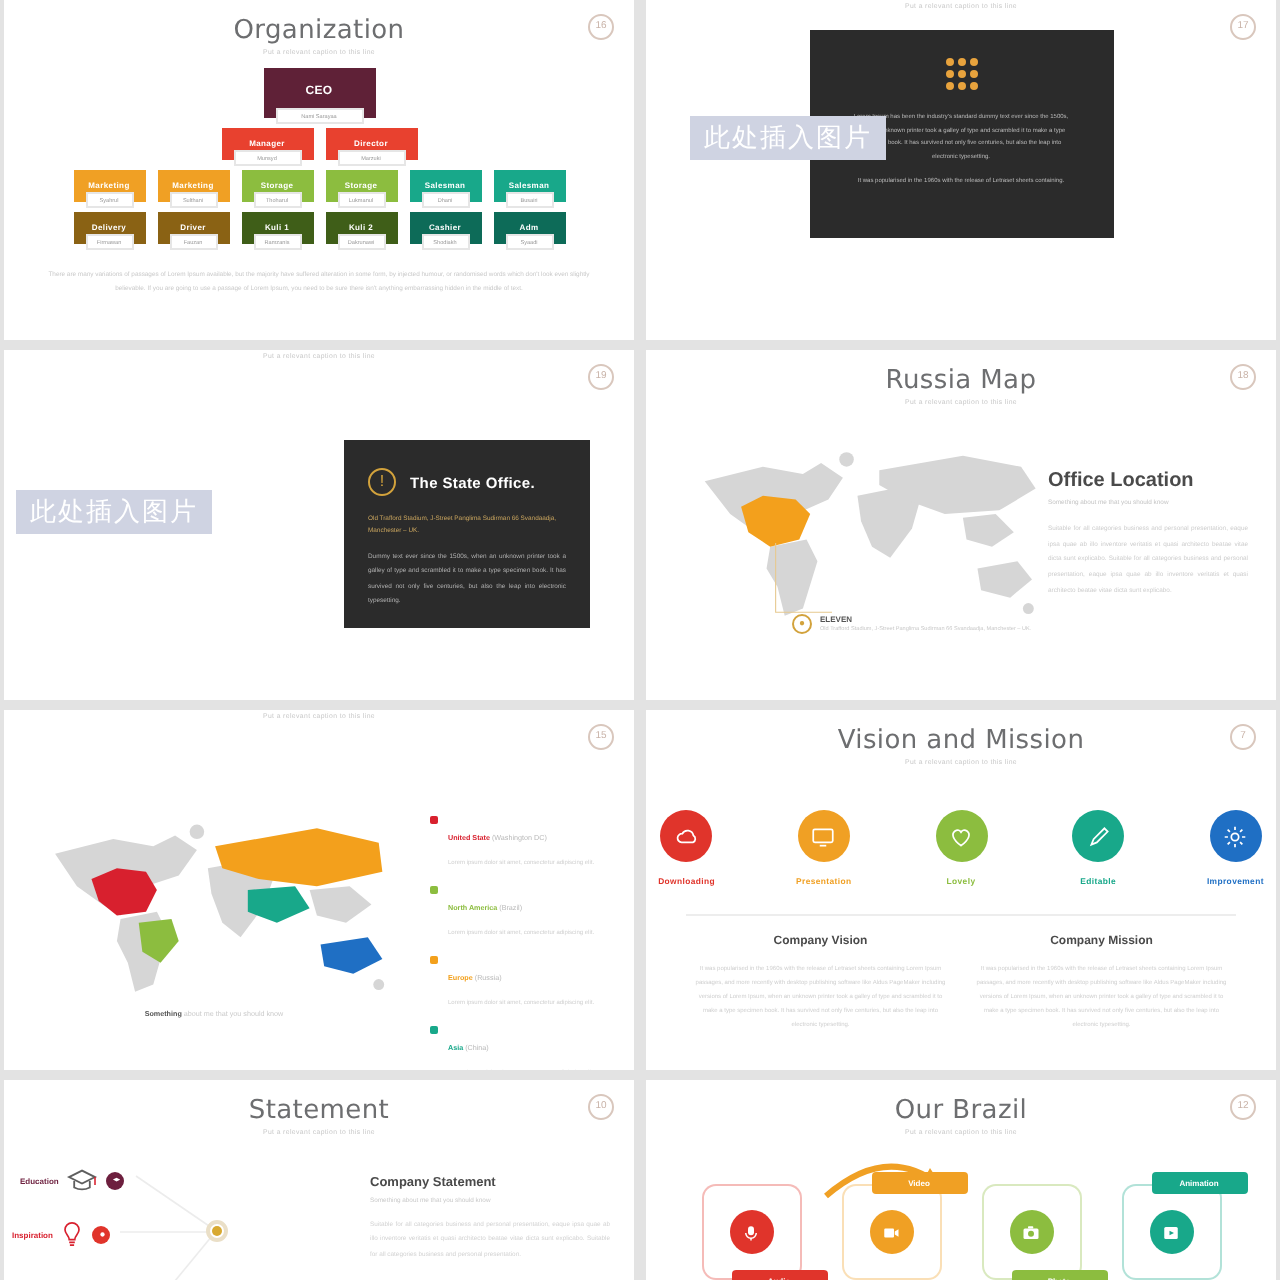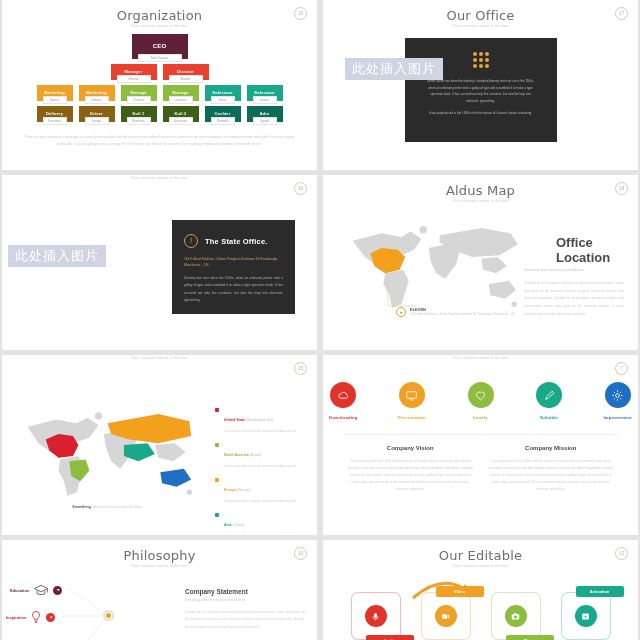--- a/index.html
+++ b/index.html
@@ -87,21 +87,21 @@
   .head-row { display: flex; align-items: center; gap: 7px; margin-bottom: 8px; }
   .coin {
     width: 14px; height: 14px; border-radius: 50%;
     border: 1.5px solid #d2a23c; color: #d2a23c;
     display: flex; align-items: center; justify-content: center;
     font-size: 8px; line-height: 1;
   }
   .head-card h3 { font-size: 7.5px; color: #fff; font-weight: 700; letter-spacing: .2px; }
   .head-card .addr { font-size: 3.2px; color: #c8a45e; line-height: 2; margin-bottom: 6px; }
   .head-card .para { font-size: 3.2px; color: #b0b0b0; line-height: 2.3; text-align: justify; }
-  .loc-head { font-size: 13px; color: #4a4a4a; font-weight: 700; margin-left: 32px; }
+  .loc-head { font-size: 10px; color: #4a4a4a; font-weight: 700; }
   .loc-sub { font-size: 3.2px; color: #c4c4c4; margin-top: 3px; }
   .loc-body { font-size: 3.2px; color: #cdcdcd; line-height: 2.4; margin-top: 8px; text-align: justify; }
   .pin-label b { font-size: 4px; color: #555; display: block; }
   .pin-label span { font-size: 2.8px; color: #c9c9c9; line-height: 1.7; display: block; }
 
   
   .legend { display: flex; flex-direction: column; gap: 8px; }
   .lg-item { position: relative; padding-left: 9px; }
   .lg-dot { position: absolute; left: 0; top: 1px; width: 4px; height: 4px; border-radius: 1px; }
   .lg-name { font-size: 3.6px; font-weight: 700; }
@@ -231,21 +231,20 @@
               <div class="nm">Syaadi</div>
             </div>
           </div>
         </div>
       <div class="body-text org-note">There are many variations of passages of Lorem Ipsum available, but the majority have suffered alteration in some form, by injected humour, or randomised words which don't look even slightly believable. If you are going to use a passage of Lorem Ipsum, you need to be sure there isn't anything embarrassing hidden in the middle of text.</div>
     </div>
   </div>
 
   <div class="slide">
     <div class="num-badge">17</div>
-    <div class="title">Our Office</div>
     <div class="subtitle">Put a relevant caption to this line</div>
     <div class="dark-card office-card">
       <div class="dotlogo">
         <i></i>
           <i></i>
           <i></i>
           <i></i>
           <i></i>
           <i></i>
           <i></i>
@@ -267,21 +266,21 @@
         <h3>The State Office.</h3>
       </div>
       <div class="addr">Old Trafford Stadium, J-Street Panglima Sudirman 66 Svandaadja, Manchester – UK.</div>
       <div class="para">Dummy text ever since the 1500s, when an unknown printer took a galley of type and scrambled it to make a type specimen book. It has survived not only five centuries, but also the leap into electronic typesetting.</div>
     </div>
     <div class="zh-ph" style="left:6px; top:70px;">此处插入图片</div>
   </div>
 
   <div class="slide">
     <div class="num-badge">18</div>
-    <div class="title">Aldus Map</div>
+    <div class="title">Russia Map</div>
     <div class="subtitle">Put a relevant caption to this line</div>
     <svg viewBox="0 0 200 110" style="position:absolute; left:18px; top:42px; width:190px; height:100px;">
       <g fill="#d6d6d6">
         <path d="M8 26 L40 18 L62 22 L72 16 L84 24 L76 36 L58 44 L44 60 L36 54 L22 44 Z"></path>
         <path d="M44 62 L64 58 L70 70 L62 96 L52 100 L48 84 L42 74 Z"></path>
         <path d="M92 34 L112 30 L126 38 L122 52 L110 68 L100 62 L94 48 Z"></path>
         <path d="M104 20 L150 12 L182 18 L190 30 L170 42 L140 44 L118 36 L104 28 Z"></path>
         <path d="M150 46 L168 44 L178 54 L166 62 L152 58 Z"></path>
         <path d="M158 74 L180 70 L188 80 L176 90 L160 86 Z"></path>
         <circle cx="86" cy="14" r="4"></circle>
@@ -328,20 +327,21 @@
     <div class="legend" id="atw-legend" style="position:absolute; right:8px; top:52px; width:94px;">
         <div class="lg-item"><span class="lg-dot" style="background: rgb(216, 32, 46);"></span><span class="lg-name" style="color: rgb(216, 32, 46);">United State</span><span class="lg-place"> (Washington DC)</span><div class="lg-desc">Lorem ipsum dolor sit amet, consectetur adipiscing elit.</div></div>
         <div class="lg-item"><span class="lg-dot" style="background: rgb(140, 189, 63);"></span><span class="lg-name" style="color: rgb(140, 189, 63);">North America</span><span class="lg-place"> (Brazil)</span><div class="lg-desc">Lorem ipsum dolor sit amet, consectetur adipiscing elit.</div></div>
         <div class="lg-item"><span class="lg-dot" style="background: rgb(243, 160, 28);"></span><span class="lg-name" style="color: rgb(243, 160, 28);">Europe</span><span class="lg-place"> (Russia)</span><div class="lg-desc">Lorem ipsum dolor sit amet, consectetur adipiscing elit.</div></div>
         <div class="lg-item"><span class="lg-dot" style="background: rgb(24, 168, 138);"></span><span class="lg-name" style="color: rgb(24, 168, 138);">Asia</span><span class="lg-place"> (China)</span><div class="lg-desc">Lorem ipsum dolor sit amet, consectetur adipiscing elit.</div></div>
       </div>
   </div>
 
   <div class="slide">
     <div class="num-badge">7</div>
+    <div class="title">Vision and Mission</div>
     <div class="subtitle">Put a relevant caption to this line</div>
     <div class="vm-icons" id="vm-icons">
         <div class="vm-item">
           <div class="vm-circle" style="background: rgb(224, 52, 43);">
             <svg viewBox="0 0 24 24">
               <path d="M7 17 a4 4 0 0 1 .6-8 a5.5 5.5 0 0 1 10.3 1.6 A3.6 3.6 0 0 1 17.5 17 Z" fill="none" stroke="#fff" stroke-width="1.6"></path>
             </svg>
           </div>
           <div class="vm-label" style="color: rgb(224, 52, 43);">Downloading</div>
         </div>
@@ -388,21 +388,21 @@
         </div>
         <div class="vm-col">
           <h4>Company Mission</h4>
           <p>It was popularised in the 1960s with the release of Letraset sheets containing Lorem Ipsum passages, and more recently with desktop publishing software like Aldus PageMaker including versions of Lorem Ipsum, when an unknown printer took a galley of type and scrambled it to make a type specimen book. It has survived not only five centuries, but also the leap into electronic typesetting.</p>
         </div>
       </div>
   </div>
 
   <div class="slide">
     <div class="num-badge">10</div>
-    <div class="title">Philosophy</div>
+    <div class="title">Statement</div>
     <div class="subtitle">Put a relevant caption to this line</div>
     <svg style="position:absolute; left:0; top:30px; width:160px; height:85px;" viewBox="0 0 160 85">
       <path d="M66 18 L104 44" stroke="#ececec" fill="none" stroke-width=".8"></path>
       <path d="M58 46 L104 46" stroke="#ececec" fill="none" stroke-width=".8"></path>
       <path d="M104 48 L76 82" stroke="#ececec" fill="none" stroke-width=".8"></path>
     </svg>
     <div class="node-row" style="left:8px; top:44px;">
       <span class="node-label" style="color:#6d1f3e;">Education</span>
       <svg width="16" height="13" viewBox="0 0 24 20">
         <path d="M2 7 L12 2 L22 7 L12 12 Z" fill="none" stroke="#5e5e5e" stroke-width="1.4"></path>
@@ -432,21 +432,21 @@
       </div>
     <div class="stmt">
       <h4>Company Statement</h4>
       <div class="s">Something about me that you should know</div>
       <p>Suitable for all categories business and personal presentation, eaque ipsa quae ab illo inventore veritatis et quasi architecto beatae vitae dicta sunt explicabo. Suitable for all categories business and personal presentation.</p>
     </div>
   </div>
 
   <div class="slide">
     <div class="num-badge">12</div>
-    <div class="title">Our Editable</div>
+    <div class="title">Our Brazil</div>
     <div class="subtitle">Put a relevant caption to this line</div>
     <div class="svc-row" id="svc-row">
       <svg class="arrow" viewBox="0 0 70 26">
         <path d="M4 22 Q34 -4 60 16" fill="none" stroke="#f0a024" stroke-width="3"></path>
         <path d="M56 8 L63 19 L50 19 Z" fill="#f0a024"></path>
       </svg>
     <div class="svc-card" style="border: 1px solid rgba(224, 52, 43, 0.333);">
           <div class="svc-circle" style="background: rgb(224, 52, 43);">
             <svg viewBox="0 0 24 24" fill="#fff">
               <rect x="8" y="3" width="8" height="12" rx="4"></rect>

